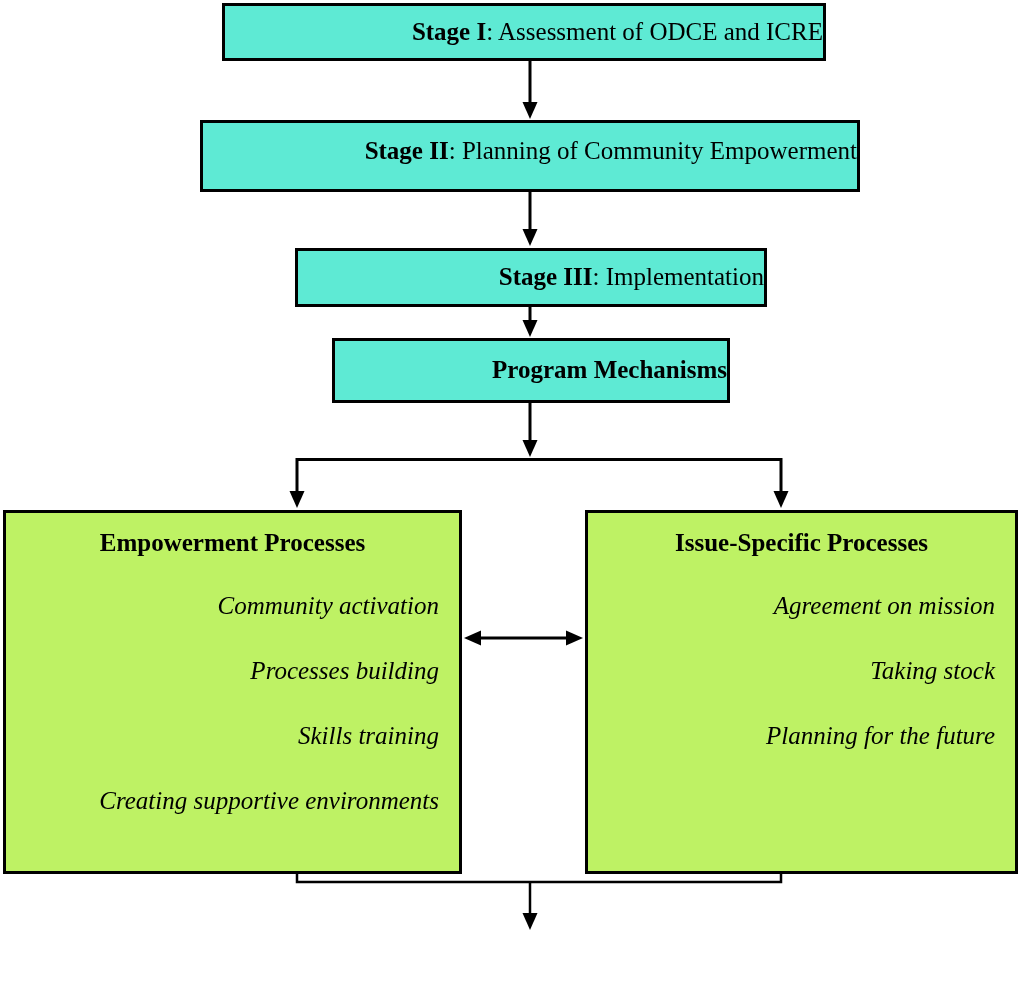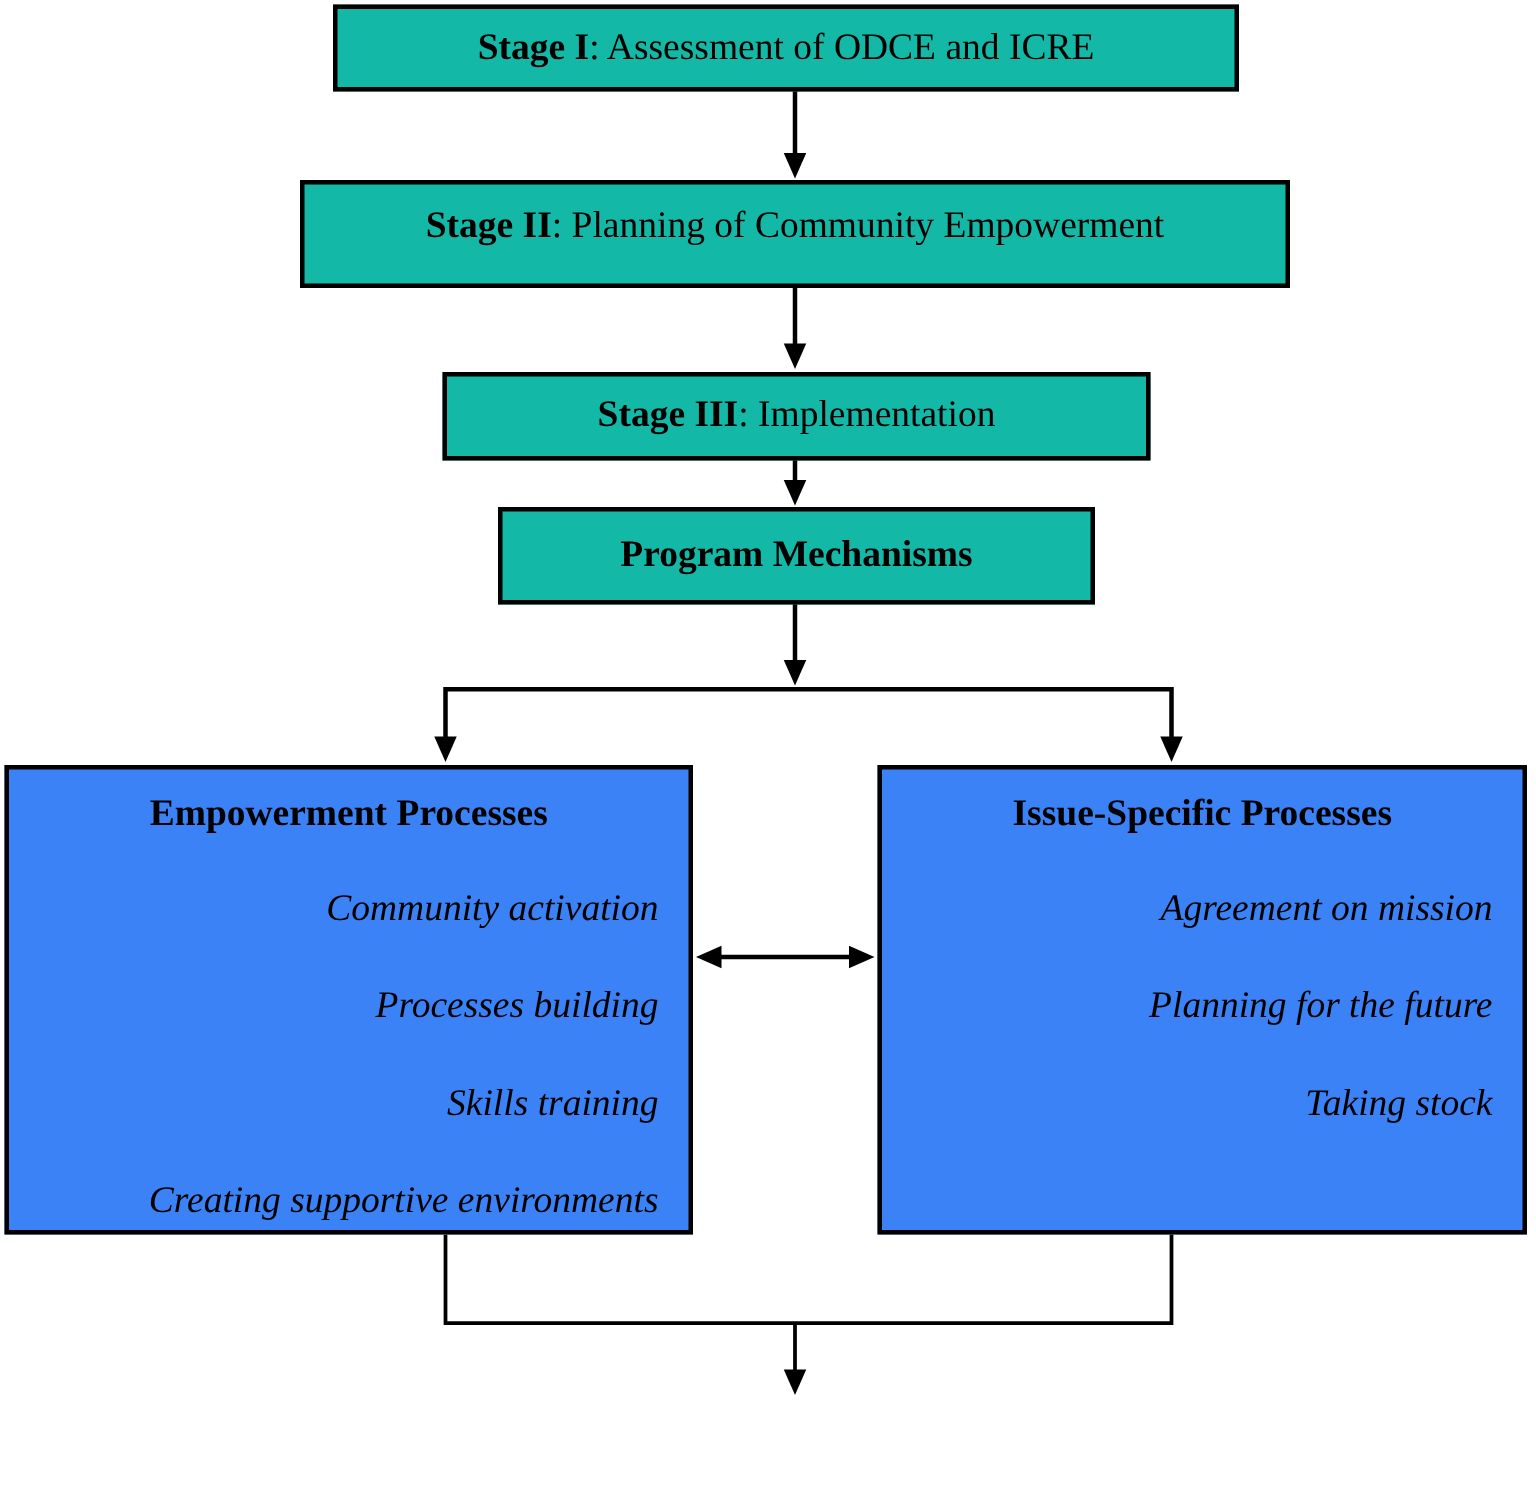--- a/index.html
+++ b/index.html
@@ -21,44 +21,44 @@
     left: 0;
     top: 0;
     width: 1024px;
     height: 996px;
     pointer-events: none;
   }
   .box {
     position: absolute;
     box-sizing: border-box;
     border: 3px solid #000000;
-    background: #14b8a6;
+    background: #5eead4;
     display: flex;
     align-items: center;
-    justify-content: center;
+    justify-content: flex-end;
     text-align: center;
     font-size: 25px;
     line-height: 1.15;
   }
   .box .b {
     font-weight: 700;
   }
   .stage1-box  { left: 222px; top: 3px;   width: 604px; height: 58px; }
   .stage2-box  { left: 200px; top: 120px; width: 660px; height: 72px; padding-bottom: 10px; }
   .stage3-box  { left: 295px; top: 248px; width: 472px; height: 59px; }
   .pm-box      { left: 332px; top: 338px; width: 398px; height: 65px; font-weight: 700; }
   .stage4-box  { left: 172px; top: 932px; width: 716px; height: 60px; }
 
   .process-box {
     position: absolute;
     box-sizing: border-box;
     border: 3px solid #000000;
-    background: #3b82f6;
+    background: #bef264;
     top: 510px;
-    height: 313px;
+    height: 364px;
     font-size: 25px;
     padding: 0 20px;
   }
   .process-box.left  { left: 3px;   width: 459px; }
   .process-box.right { left: 585px; width: 433px; }
   .process-title {
     font-weight: 700;
     text-align: center;
     margin: 15px 0 34px 0;
     line-height: 29px;
@@ -136,18 +136,18 @@
     <div class="process-title">Empowerment Processes</div>
     <div class="process-item">Community activation</div>
     <div class="process-item">Processes building</div>
     <div class="process-item">Skills training</div>
     <div class="process-item">Creating supportive environments</div>
   </div>
 
   <div class="process-box right">
     <div class="process-title">Issue-Specific Processes</div>
     <div class="process-item">Agreement on mission</div>
+    <div class="process-item">Taking stock</div>
     <div class="process-item">Planning for the future</div>
-    <div class="process-item">Taking stock</div>
   </div>
 
 
 </div>
 
 </body></html>

